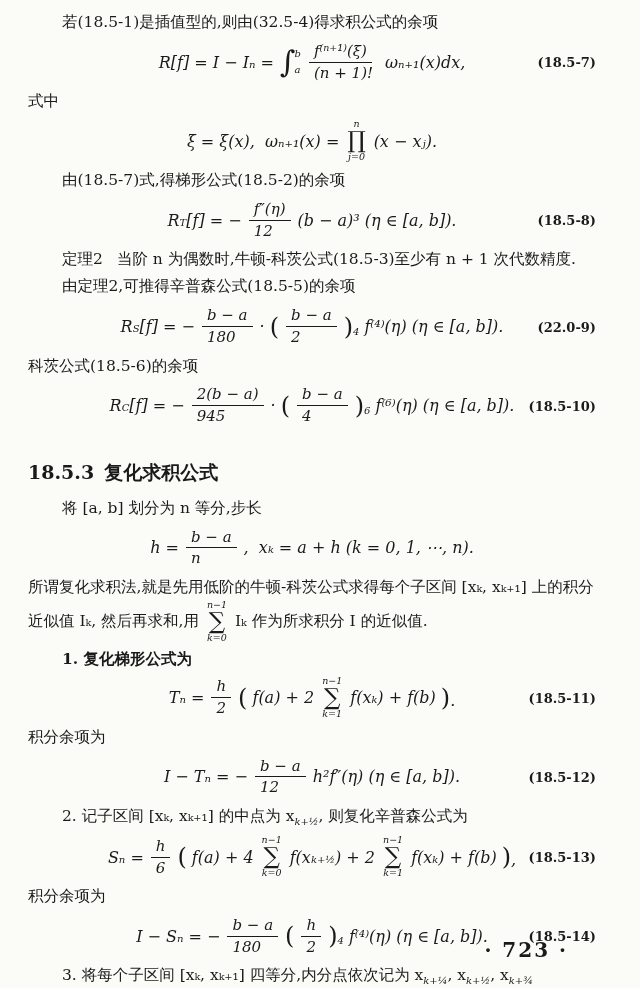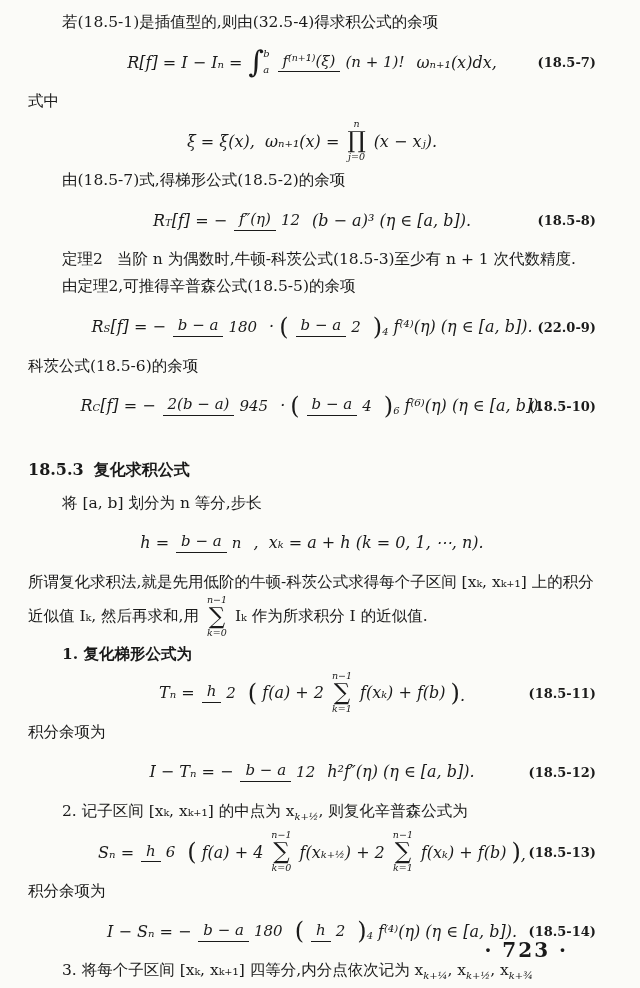--- a/index.html
+++ b/index.html
@@ -9,34 +9,34 @@
     font-family:"DejaVu Serif","Liberation Serif",serif;
   }
   .page { box-sizing:border-box; width:640px; height:988px;
     padding:8px 44px 0 28px; position:relative; }
 
   .par { margin:2px 0; font-size:15.5px; line-height:1.62; font-weight:500; }
   .indent { text-indent:34px; }
   .item-bold { font-weight:700; }
   .theorem-label { font-weight:400; margin-right:14px; }
 
-  .section-heading { margin:32px 0 10px; font-size:16px; font-weight:700; }
+  .section-heading { margin:32px 0 10px; font-size:19px; font-weight:700; }
   .section-heading .sec-no { margin-right:10px; }
 
   .formula-row {
     position:relative; display:flex; align-items:center; justify-content:center;
     gap:5px; font-size:16px; font-style:italic; margin:5px 0; min-height:44px;
   }
   .mtext { white-space:pre; }
   .atom { display:inline-flex; align-items:baseline; white-space:pre; }
 
   .eqtag { position:absolute; right:0; top:50%; transform:translateY(-50%);
     font-style:normal; font-weight:700; font-size:13px; }
 
-  .frac { display:inline-flex; align-items:center;
+  .frac { display:inline-flex; flex-direction:column; align-items:flex-start;
     font-size:15px; line-height:1.25; margin:1px 2px; }
   .fnum { border-bottom:1.4px solid #1a1a1a; padding:0 5px 1px; }
   .fden { padding:1px 5px 0; }
 
   .bigop { display:inline-flex; flex-direction:column; align-items:center;
     line-height:1; margin:0 3px; vertical-align:middle; }
   .oplimit { font-size:9.5px; font-style:italic; line-height:1.15; }
   .opsym { font-size:23px; font-style:normal; line-height:0.95; }
 
   .intgrp { display:inline-flex; align-items:stretch; margin:0 1px; }

